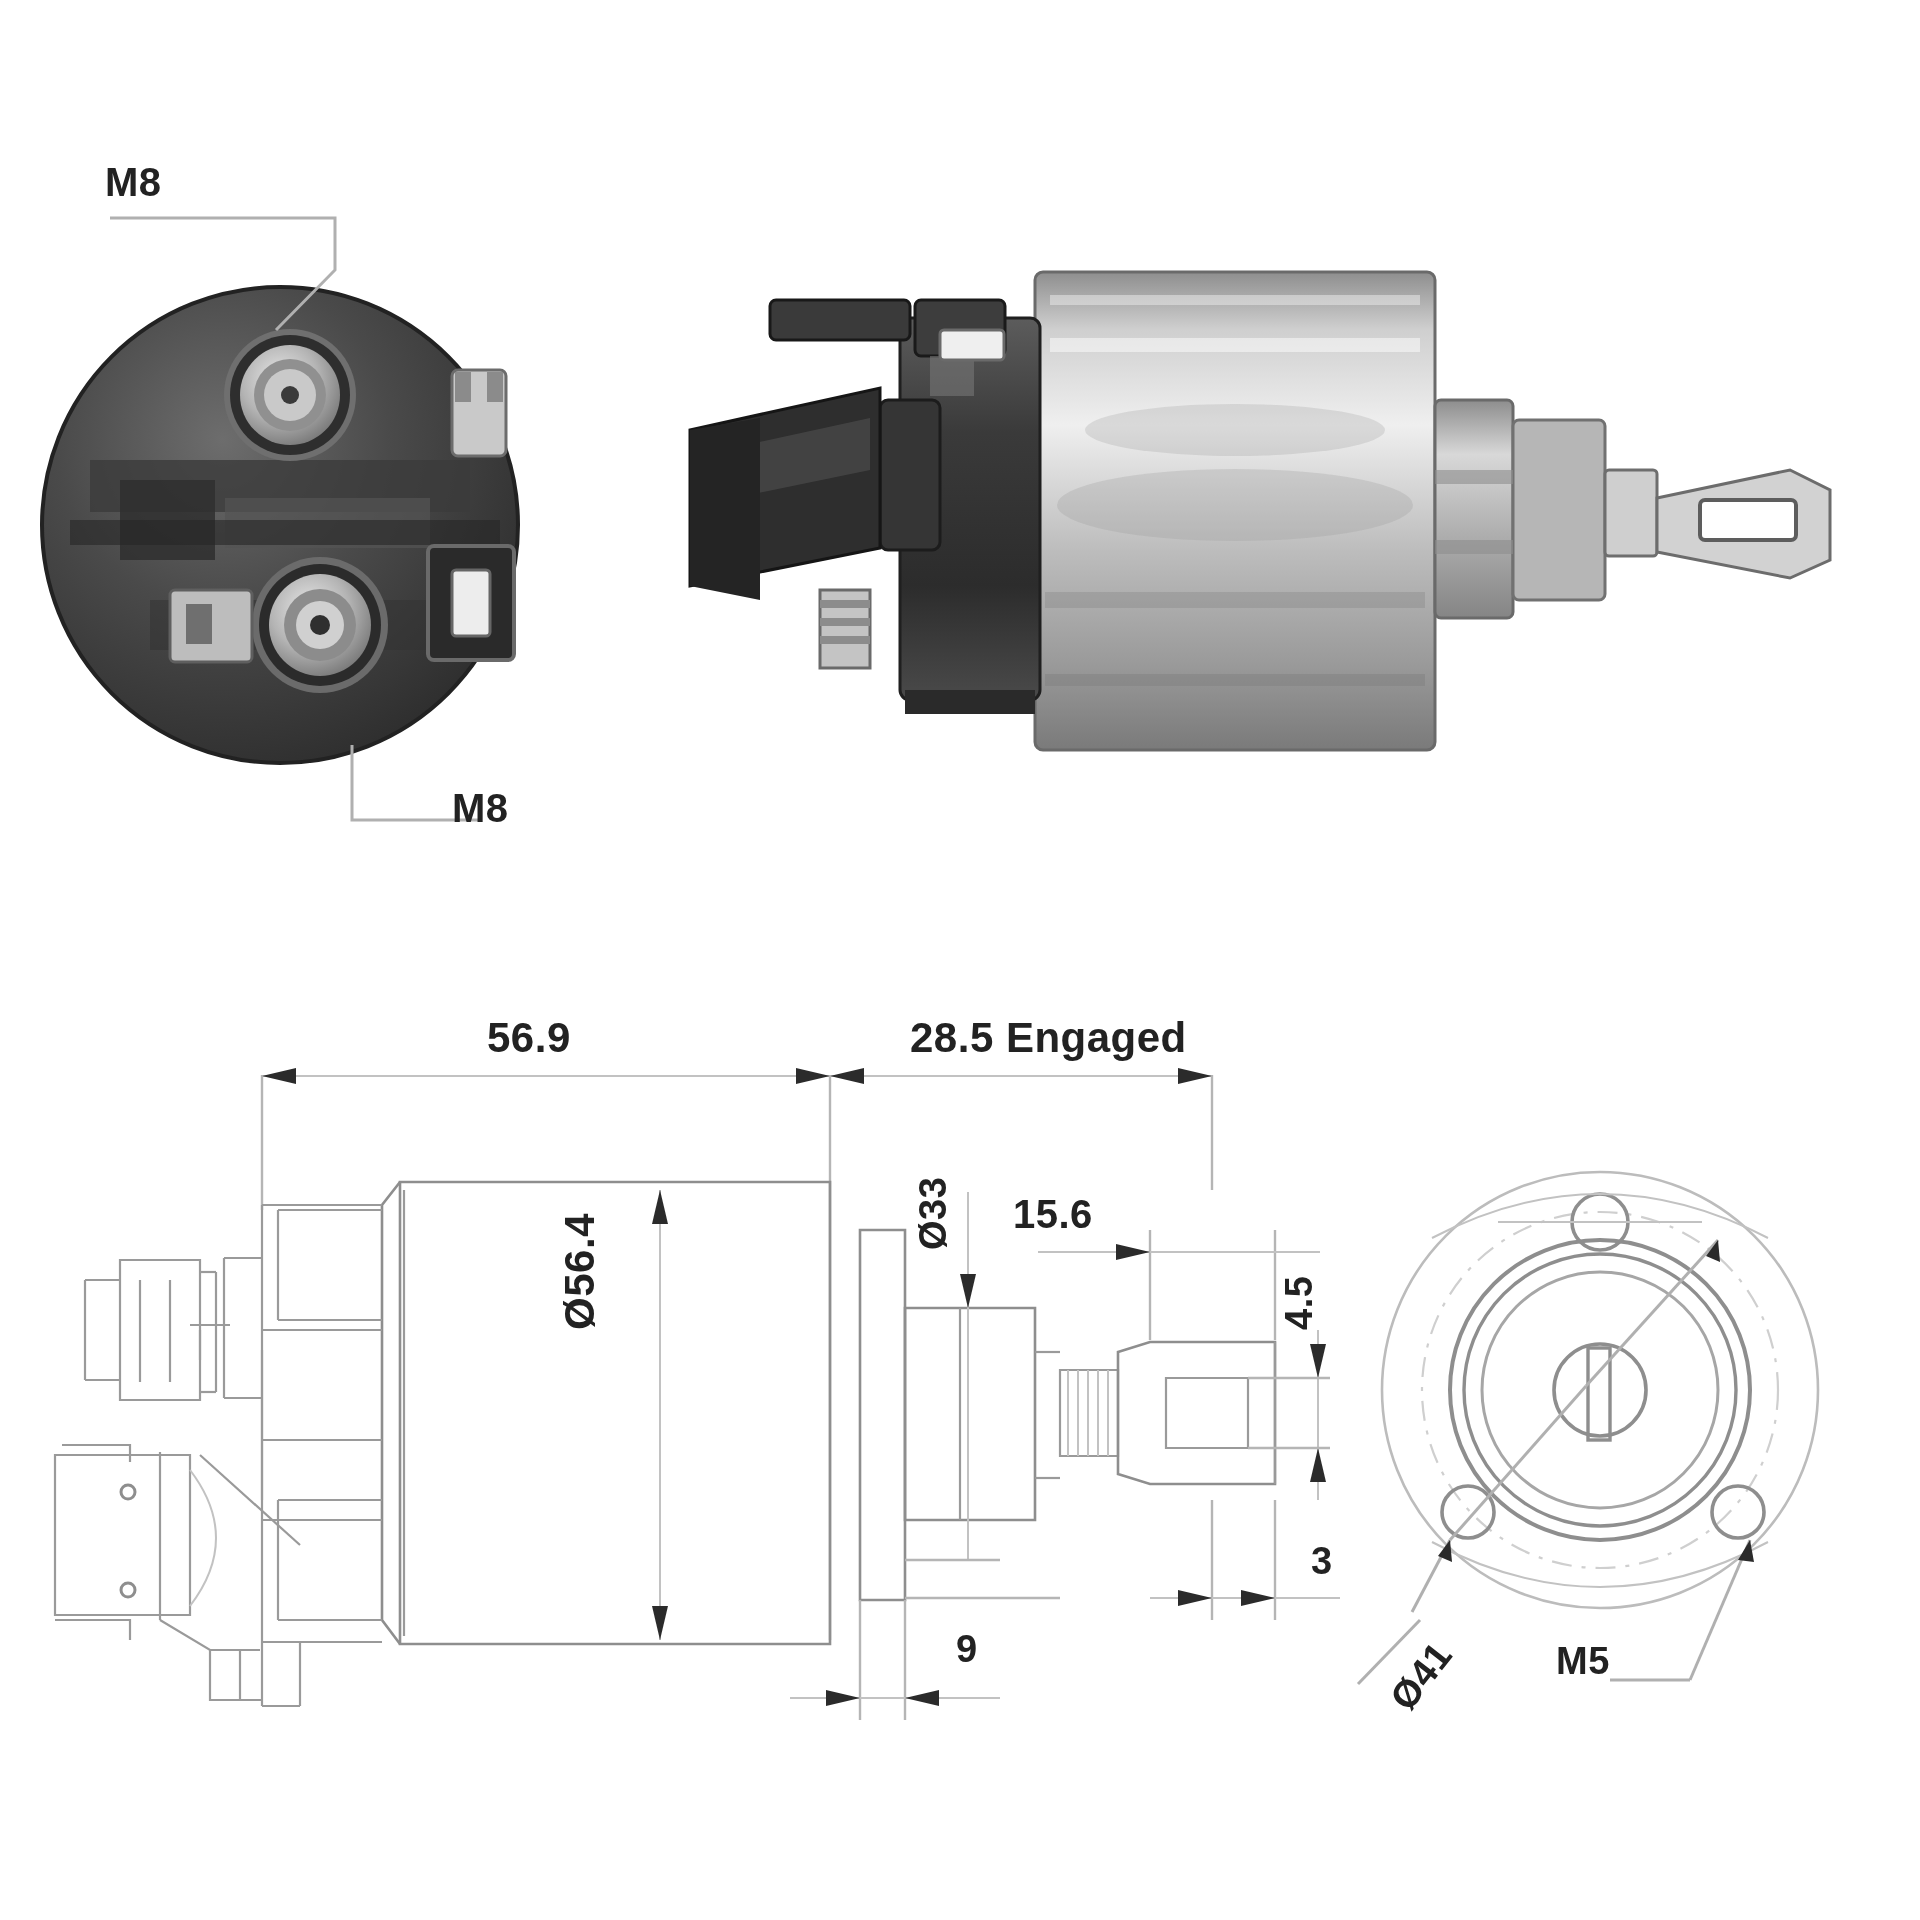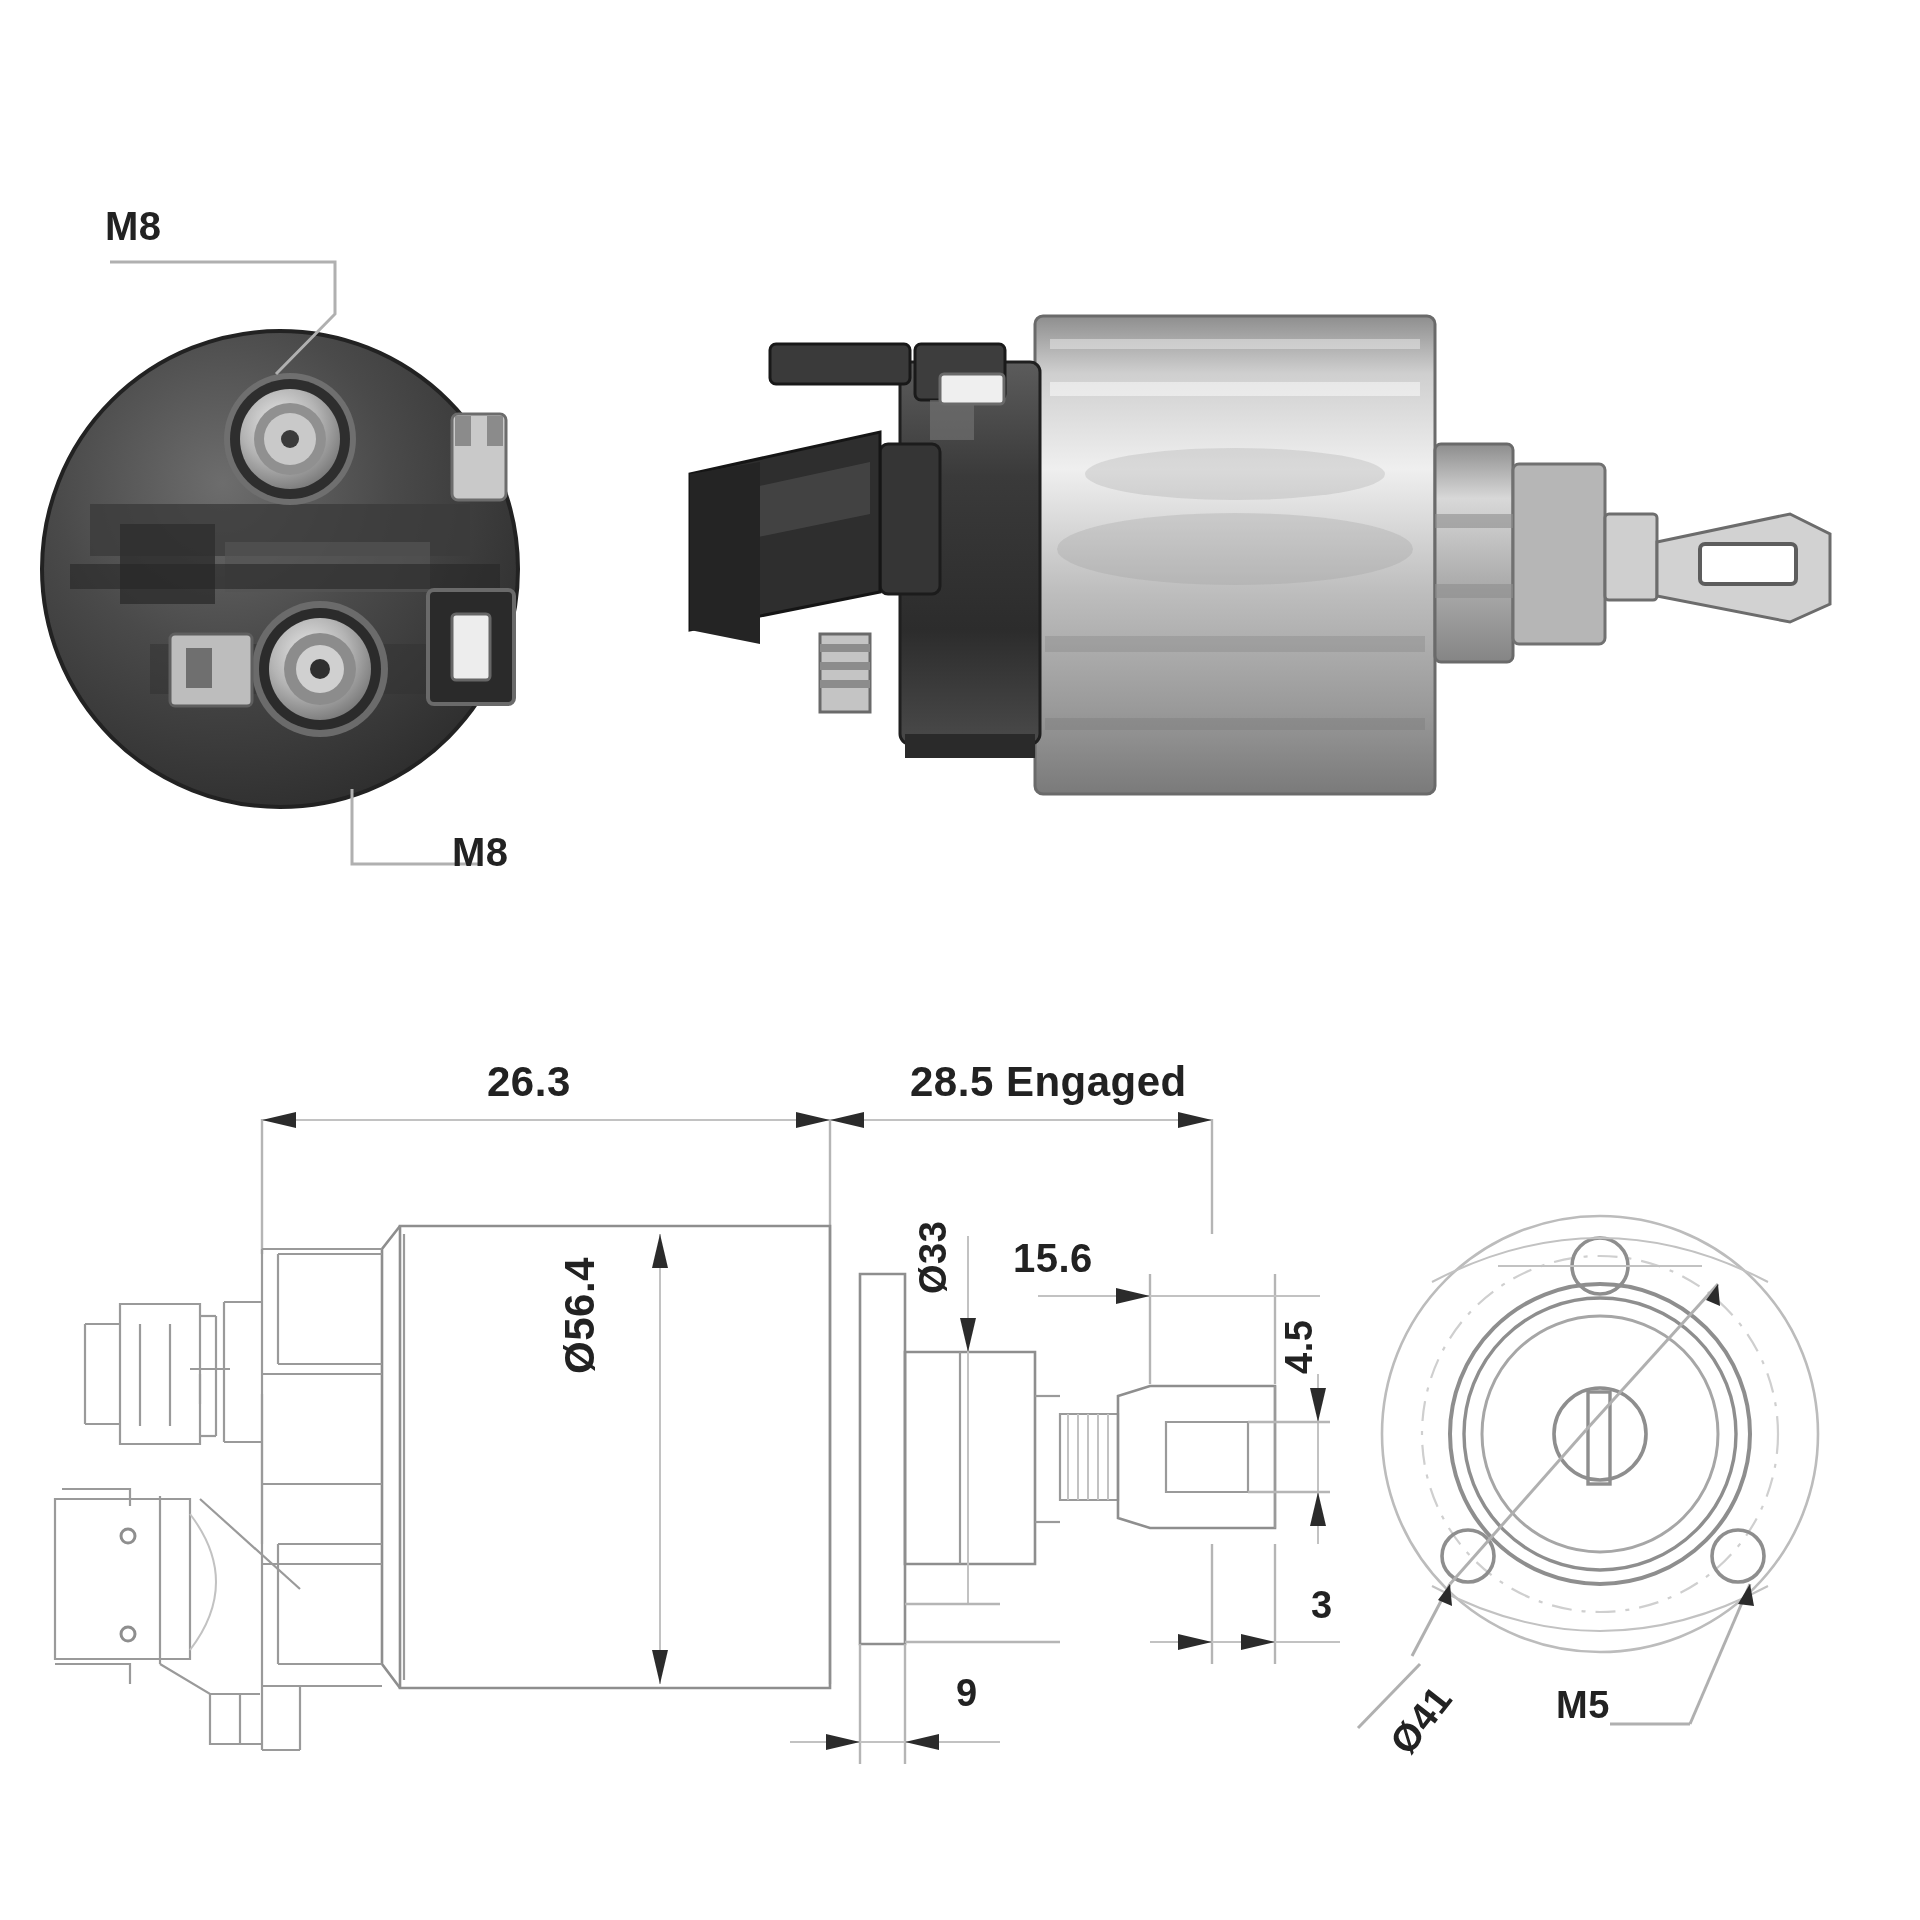--- a/index.html
+++ b/index.html
@@ -1,18 +1,18 @@
 <!DOCTYPE html>
 <html><head>
 <meta charset="utf-8">
 <style>
   html,body{margin:0;padding:0;background:#ffffff;}
   body{width:1920px;height:1920px;position:relative;overflow:hidden;
        font-family:"Liberation Sans","DejaVu Sans",sans-serif;color:#1a1a1a;}
-  .stage{position:absolute;inset:0;margin-top:44px;}
+  .stage{position:absolute;inset:0;}
   .lbl{position:absolute;font-weight:700;letter-spacing:.5px;white-space:nowrap;color:#222;}
   svg{position:absolute;left:0;top:0;overflow:visible;}
   .ln{stroke:#9a9a9a;stroke-width:2.2;fill:none;}
   .ln-d{stroke:#8e8e8e;stroke-width:2.6;fill:none;}
   .ln-lt{stroke:#c2c2c2;stroke-width:2;fill:none;}
   .ext{stroke:#b5b5b5;stroke-width:2.4;fill:none;}
   .ar{fill:#2b2b2b;}
   .leader{stroke:#b0b0b0;stroke-width:3;fill:none;}
 </style>
 </head>
@@ -317,21 +317,21 @@
       <polygon class="ar" points="1450,1540 1438,1556 1452,1562"></polygon>
       <path class="leader" d="M1358 1684 L1420 1620"></path>
     </g>
     <g>
       <path class="leader" d="M1750 1540 L1690 1680"></path>
       <path class="leader" d="M1610 1680 L1690 1680"></path>
       <polygon class="ar" points="1750,1540 1738,1560 1754,1562"></polygon>
     </g>
   </svg>
 
-  <div class="lbl" style="left:487px;top:1014px;font-size:42px;">26.3</div>
+  <div class="lbl" style="left:487px;top:1014px;font-size:42px;">56.9</div>
 
   <div class="lbl" style="left:910px;top:1014px;font-size:42px;">28.5 Engaged</div>
 
   <div class="lbl" style="left:556px;top:1330px;font-size:42px;transform:rotate(-90deg);transform-origin:left top;">Ø56.4</div>
 
   <div class="lbl" style="left:912px;top:1250px;font-size:38px;transform:rotate(-90deg);transform-origin:left top;">Ø33</div>
 
   <div class="lbl" style="left:1013px;top:1192px;font-size:40px;">15.6</div>
 
   <div class="lbl" style="left:1278px;top:1330px;font-size:38px;transform:rotate(-90deg);transform-origin:left top;">4.5</div>

